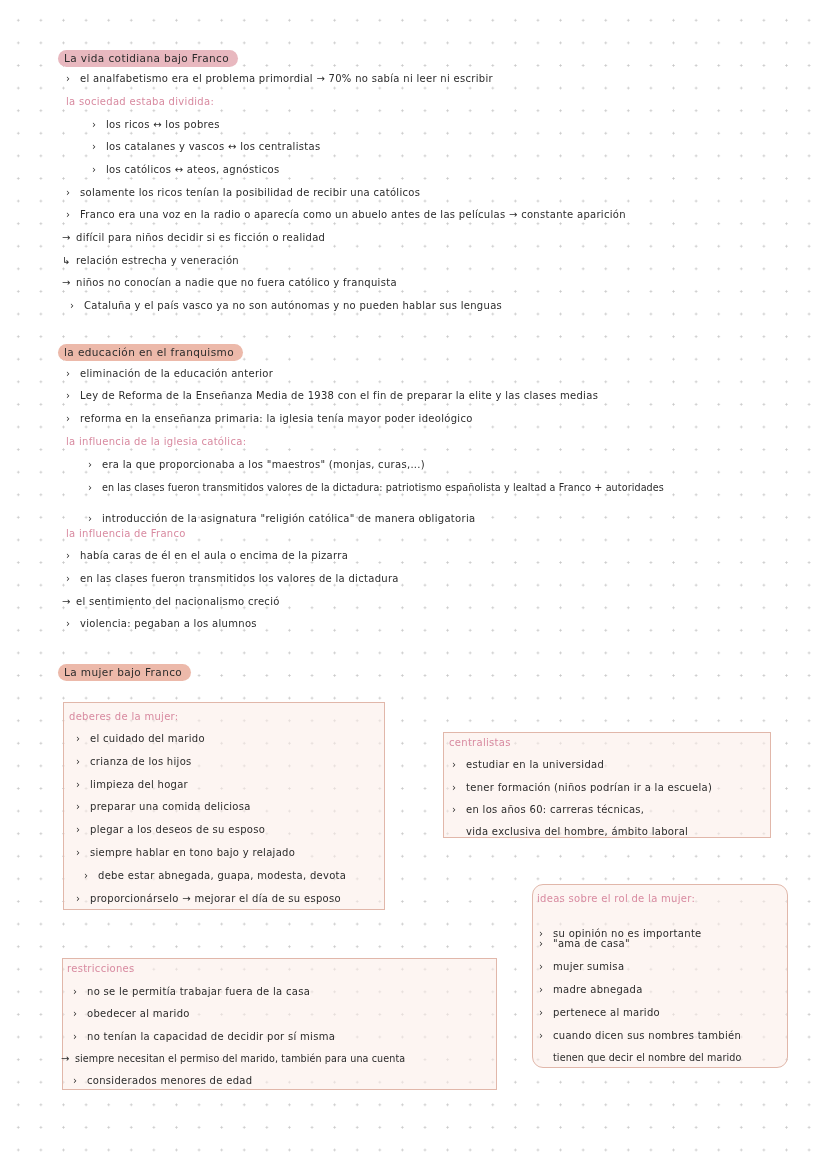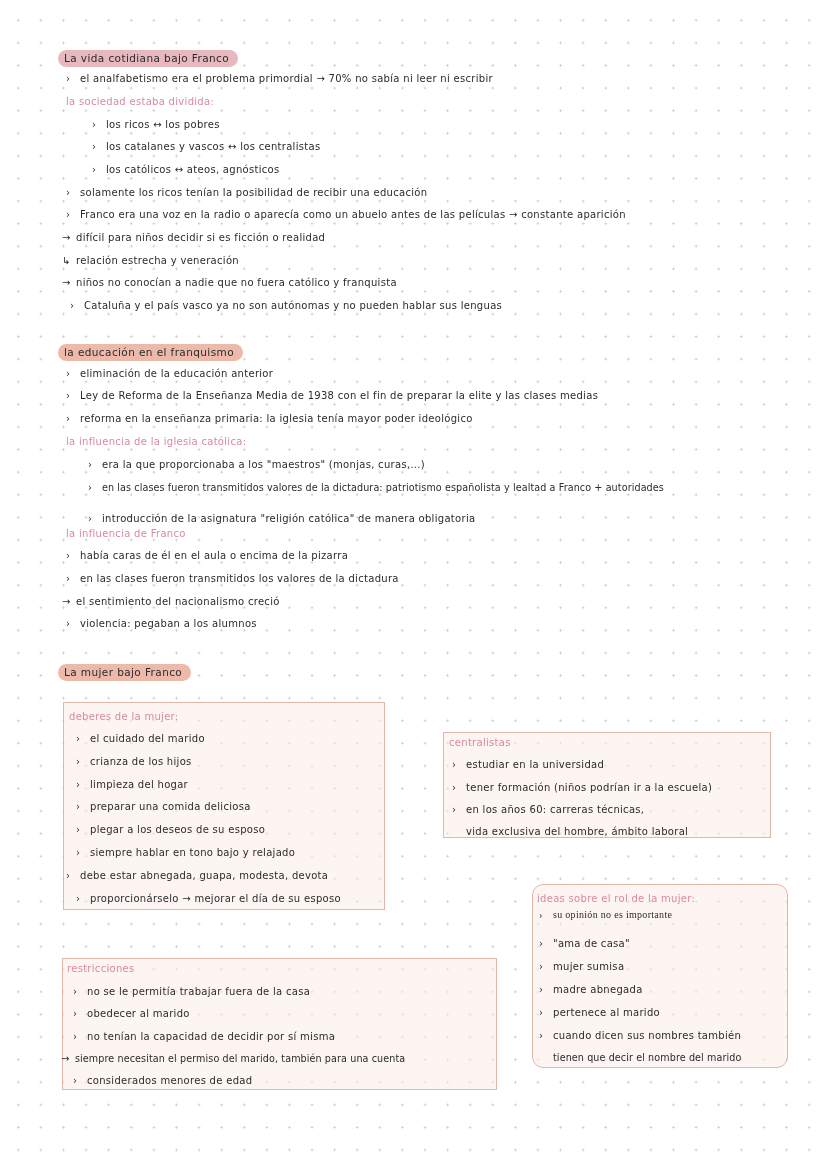--- a/index.html
+++ b/index.html
@@ -65,21 +65,21 @@
 
 <div class="page">
 
   <div class="heading pink" style="left:58px; top:50px;">La vida cotidiana bajo Franco</div>
 
   <div class="line" style="left:66px; top:72px;"><span class="mark">›</span><span>el analfabetismo era el problema primordial → 70% no sabía ni leer ni escribir</span></div>
   <div class="sub" style="left:66px; top:95px;">la sociedad estaba dividida:</div>
   <div class="line" style="left:92px; top:118px;"><span class="mark">›</span><span>los ricos ↔ los pobres</span></div>
   <div class="line" style="left:92px; top:140px;"><span class="mark">›</span><span>los catalanes y vascos ↔ los centralistas</span></div>
   <div class="line" style="left:92px; top:163px;"><span class="mark">›</span><span>los católicos ↔ ateos, agnósticos</span></div>
-  <div class="line" style="left:66px; top:186px;"><span class="mark">›</span><span>solamente los ricos tenían la posibilidad de recibir una educación</span></div>
+  <div class="line" style="left:66px; top:186px;"><span class="mark">›</span><span>solamente los ricos tenían la posibilidad de recibir una católicos</span></div>
   <div class="line" style="left:66px; top:208px;"><span class="mark">›</span><span>Franco era una voz en la radio o aparecía como un abuelo antes de las películas → constante aparición</span></div>
   <div class="line" style="left:62px; top:231px;"><span class="mark">→</span><span>difícil para niños decidir si es ficción o realidad</span></div>
   <div class="line" style="left:62px; top:254px;"><span class="mark">↳</span><span>relación estrecha y veneración</span></div>
   <div class="line" style="left:62px; top:276px;"><span class="mark">→</span><span>niños no conocían a nadie que no fuera católico y franquista</span></div>
   <div class="line" style="left:70px; top:299px;"><span class="mark">›</span><span>Cataluña y el país vasco ya no son autónomas y no pueden hablar sus lenguas</span></div>
 
   <div class="heading salmon" style="left:58px; top:344px;">la educación en el franquismo</div>
 
   <div class="line" style="left:66px; top:367px;"><span class="mark">›</span><span>eliminación de la educación anterior</span></div>
   <div class="line" style="left:66px; top:389px;"><span class="mark">›</span><span>Ley de Reforma de la Enseñanza Media de 1938 con el fin de preparar la elite y las clases medias</span></div>
@@ -97,35 +97,35 @@
   <div class="heading salmon" style="left:58px; top:664px;">La mujer bajo Franco</div>
 
   <div class="box" style="left:63px; top:702px; width:322px; height:208px;">
     <div class="sub" style="left:5px; top:7px;">deberes de la mujer:</div>
     <div class="line" style="left:12px; top:29px;"><span class="mark">›</span><span>el cuidado del marido</span></div>
     <div class="line" style="left:12px; top:52px;"><span class="mark">›</span><span>crianza de los hijos</span></div>
     <div class="line" style="left:12px; top:75px;"><span class="mark">›</span><span>limpieza del hogar</span></div>
     <div class="line" style="left:12px; top:97px;"><span class="mark">›</span><span>preparar una comida deliciosa</span></div>
     <div class="line" style="left:12px; top:120px;"><span class="mark">›</span><span>plegar a los deseos de su esposo</span></div>
     <div class="line" style="left:12px; top:143px;"><span class="mark">›</span><span>siempre hablar en tono bajo y relajado</span></div>
-    <div class="line" style="left:2px; top:166px;"><span class="mark">›</span><span>debe estar abnegada, guapa, modesta, devota</span></div>
+    <div class="line" style="left:20px; top:166px;"><span class="mark">›</span><span>debe estar abnegada, guapa, modesta, devota</span></div>
     <div class="line" style="left:12px; top:189px;"><span class="mark">›</span><span>proporcionárselo → mejorar el día de su esposo</span></div>
   </div>
 
   <div class="box" style="left:443px; top:732px; width:328px; height:106px;">
     <div class="sub" style="left:5px; top:3px;">centralistas</div>
     <div class="line" style="left:8px; top:25px;"><span class="mark">›</span><span>estudiar en la universidad</span></div>
     <div class="line" style="left:8px; top:48px;"><span class="mark">›</span><span>tener formación (niños podrían ir a la escuela)</span></div>
     <div class="line" style="left:8px; top:70px;"><span class="mark">›</span><span>en los años 60: carreras técnicas,</span></div>
     <div class="line" style="left:22px; top:92px;"><span>vida exclusiva del hombre, ámbito laboral</span></div>
   </div>
 
   <div class="box" style="left:532px; top:884px; width:256px; height:184px;border-radius:11px;">
     <div class="sub" style="left:4px; top:7px;">ideas sobre el rol de la mujer:</div>
-    <div class="line" style="left:6px; top:23px;font-family:Liberation Serif, serif;"><span class="mark">›</span><span>su opinión no es importante</span></div>
+    <div class="line" style="left:6px; top:42px;"><span class="mark">›</span><span>su opinión no es importante</span></div>
     <div class="line" style="left:6px; top:52px;"><span class="mark">›</span><span>"ama de casa"</span></div>
     <div class="line" style="left:6px; top:75px;"><span class="mark">›</span><span>mujer sumisa</span></div>
     <div class="line" style="left:6px; top:98px;"><span class="mark">›</span><span>madre abnegada</span></div>
     <div class="line" style="left:6px; top:121px;"><span class="mark">›</span><span>pertenece al marido</span></div>
     <div class="line" style="left:6px; top:144px;"><span class="mark">›</span><span>cuando dicen sus nombres también</span></div>
     <div class="line" style="left:20px; top:166px; font-size:9.6px; letter-spacing:0.1px;"><span>tienen que decir el nombre del marido</span></div>
   </div>
 
   <div class="box" style="left:62px; top:958px; width:435px; height:132px;">
     <div class="sub" style="left:4px; top:3px;">restricciones</div>

